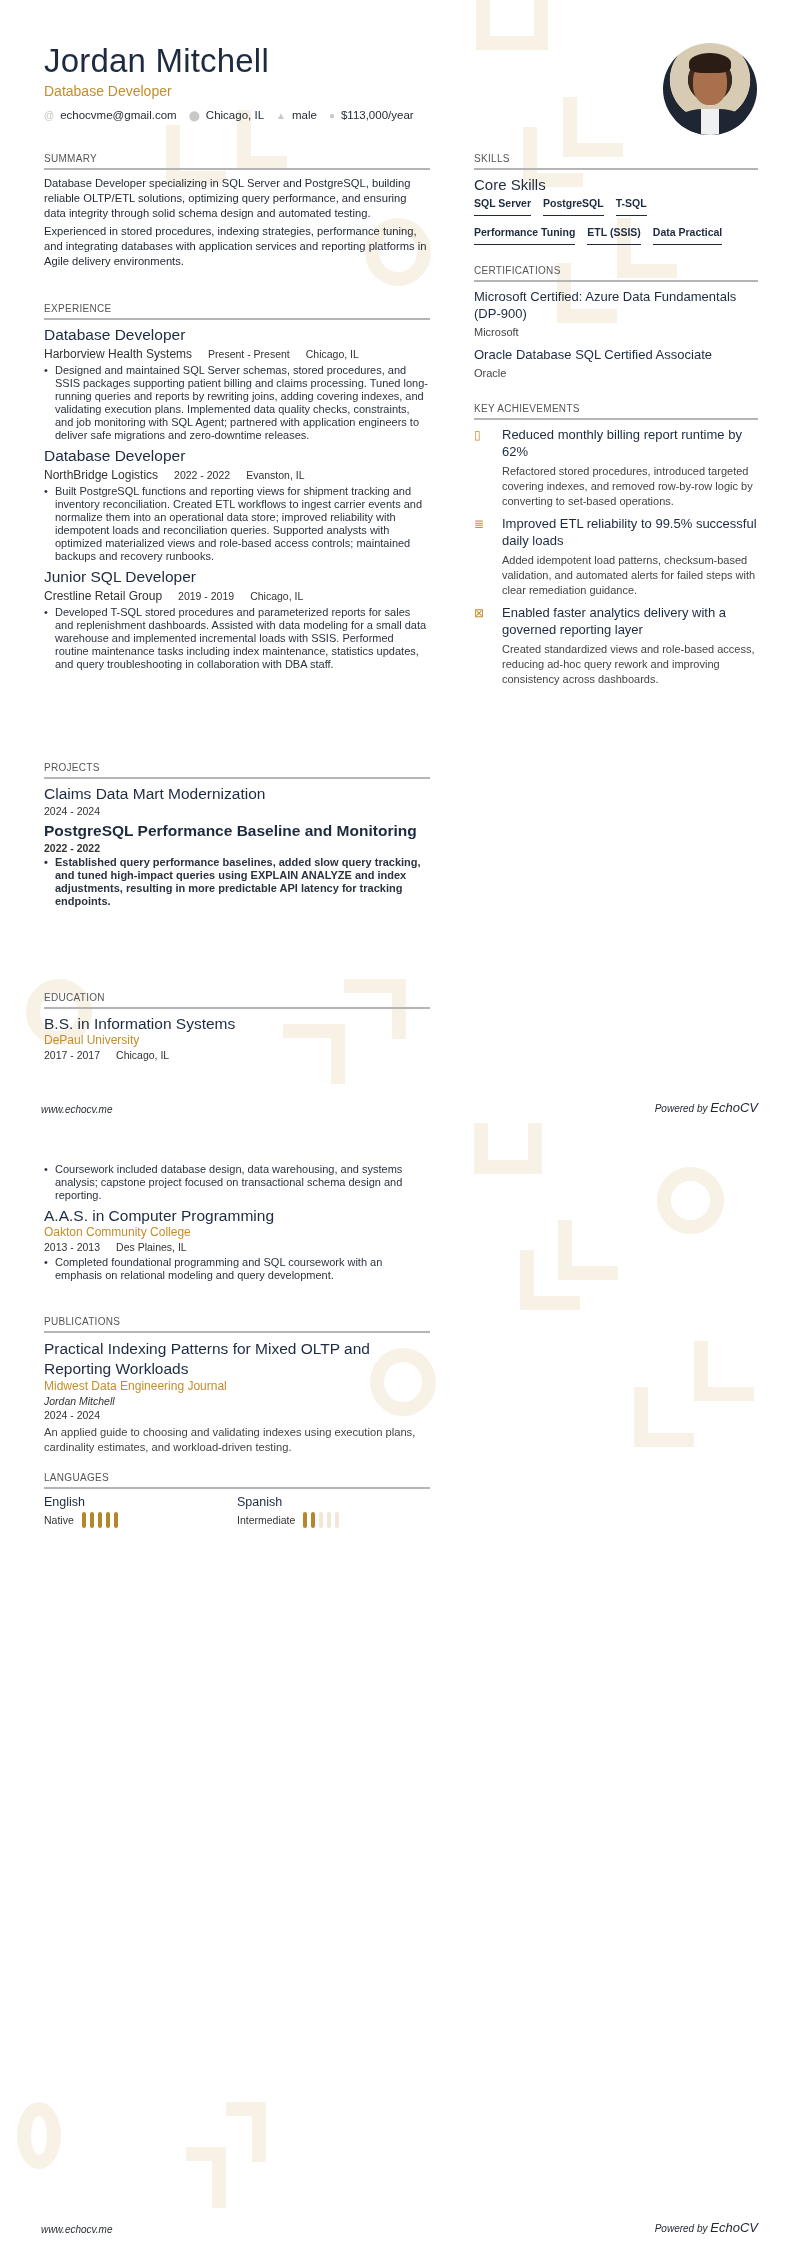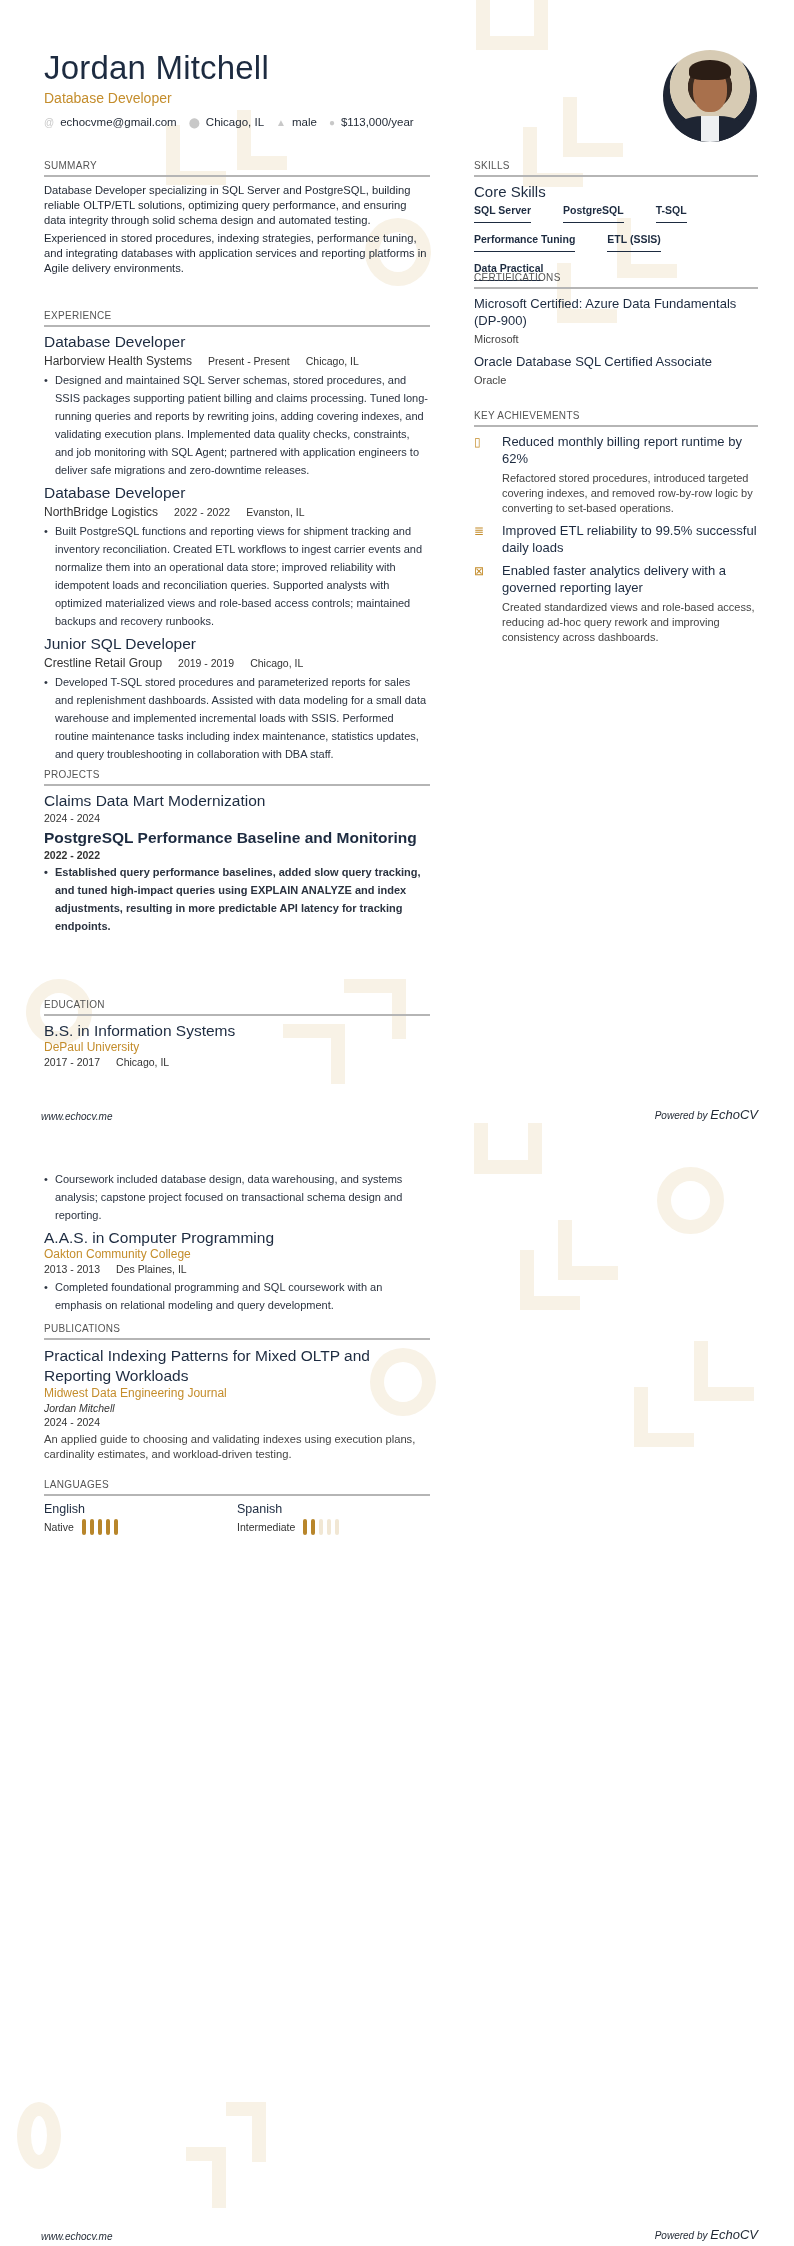--- a/index.html
+++ b/index.html
@@ -22,26 +22,26 @@
   .photo .shirt { position: absolute; left: 38px; top: 66px; width: 18px; height: 30px; background: #eef0f2; }
   .sec-h { font-size: 10px; color: #555; letter-spacing: 0.3px; text-transform: uppercase; padding-bottom: 4px; border-bottom: 2px solid #b5b5b5; margin-bottom: 6px; }
   .col-l { position: absolute; left: 44px; width: 386px; }
   .col-r { position: absolute; left: 474px; width: 284px; }
   p.body { font-size: 11.2px; line-height: 15px; color: #1f2733; }
   .job-t { font-size: 15.5px; color: #1d2b40; margin-top: 2px; }
   .job-m { font-size: 11.5px; color: #333; margin: 3px 0 3px; display: flex; gap: 16px; align-items: baseline; }
   .job-m .co { font-size: 12px; }
   .job-m .small { font-size: 10.5px; }
   ul.bl { list-style: none; }
-  ul.bl li { font-size: 11px; line-height: 18px; color: #2b3340; padding-left: 11px; position: relative; }
+  ul.bl li { font-size: 11px; line-height: 13px; color: #2b3340; padding-left: 11px; position: relative; }
   ul.bl li::before { content: "•"; position: absolute; left: 0; top: 0; }
   .date { font-size: 10.5px; color: #333; margin: 2px 0; }
   .gold { color: #c48d2c; font-size: 12px; }
   .skills-t { font-size: 15px; color: #1d2b40; margin: 4px 0 4px; }
-  .chips { display: flex; flex-wrap: wrap; gap: 10px 32px; }
+  .chips { display: flex; flex-wrap: wrap; gap: 10px 12px; }
   .chip { font-size: 10.5px; font-weight: bold; color: #1d2b40; padding-bottom: 6px; border-bottom: 1.5px solid #1d2b40; }
   .cert-t { font-size: 13px; color: #1d2b40; line-height: 17px; }
   .cert-o { font-size: 11px; color: #444; margin: 4px 0 8px; }
   .ach { display: flex; gap: 16px; margin-bottom: 6px; }
   .ach-ic { width: 12px; flex: none; color: #c48d2c; font-size: 12px; padding-top: 2px; }
   .ach-t { font-size: 13px; color: #1d2b40; line-height: 17px; }
   .ach-d { font-size: 11px; color: #444; line-height: 15px; margin-top: 4px; }
   .footer { position: absolute; font-size: 10px; color: #1f2733; font-style: italic; }
   .footer .brand { font-size: 13px; }
   .langs { display: flex; }
@@ -71,21 +71,21 @@
 <div class="deco deco-o" style="left:657px;top:1167px;width:67px;height:67px;"></div>
 <div class="deco deco-l" style="left:558px;top:1220px;width:60px;height:60px;"></div>
 <div class="deco deco-l" style="left:520px;top:1250px;width:60px;height:60px;"></div>
 <div class="deco deco-o" style="left:370px;top:1348px;width:66px;height:68px;"></div>
 <div class="deco deco-l" style="left:694px;top:1341px;width:60px;height:60px;"></div>
 <div class="deco deco-l" style="left:634px;top:1387px;width:60px;height:60px;"></div>
 <div class="deco deco-o" style="left:17px;top:2102px;width:44px;height:67px;"></div>
 <div class="deco deco-r" style="left:226px;top:2102px;width:40px;height:60px;"></div>
 <div class="deco deco-r" style="left:186px;top:2147px;width:40px;height:61px;"></div>
 
-<div class="page" style="top:7px;height:1950px;">
+<div class="page" style="top:0;height:1950px;">
 
   <div class="name">Jordan Mitchell</div>
   <div class="title">Database Developer</div>
   <div class="contact">
     <span class="ci">
         <span class="ico">@</span>
         <span>echocvme@gmail.com</span>
       </span>
     <span class="ci">
         <span class="ico">⬤</span>
@@ -202,20 +202,21 @@
       <span class="ach-ic">▯</span>
       <div>
           <div class="ach-t">Reduced monthly billing report runtime by 62%</div>
           <div class="ach-d">Refactored stored procedures, introduced targeted covering indexes, and removed row-by-row logic by converting to set-based operations.</div>
         </div>
     </div>
     <div class="ach">
       <span class="ach-ic">≣</span>
       <div>
           <div class="ach-t">Improved ETL reliability to 99.5% successful daily loads</div>
+          <div class="ach-d">Added idempotent load patterns, checksum-based validation, and automated alerts for failed steps with clear remediation guidance.</div>
         </div>
     </div>
     <div class="ach">
       <span class="ach-ic">⊠</span>
       <div>
           <div class="ach-t">Enabled faster analytics delivery with a governed reporting layer</div>
           <div class="ach-d">Created standardized views and role-based access, reducing ad-hoc query rework and improving consistency across dashboards.</div>
         </div>
     </div>
   </div>

